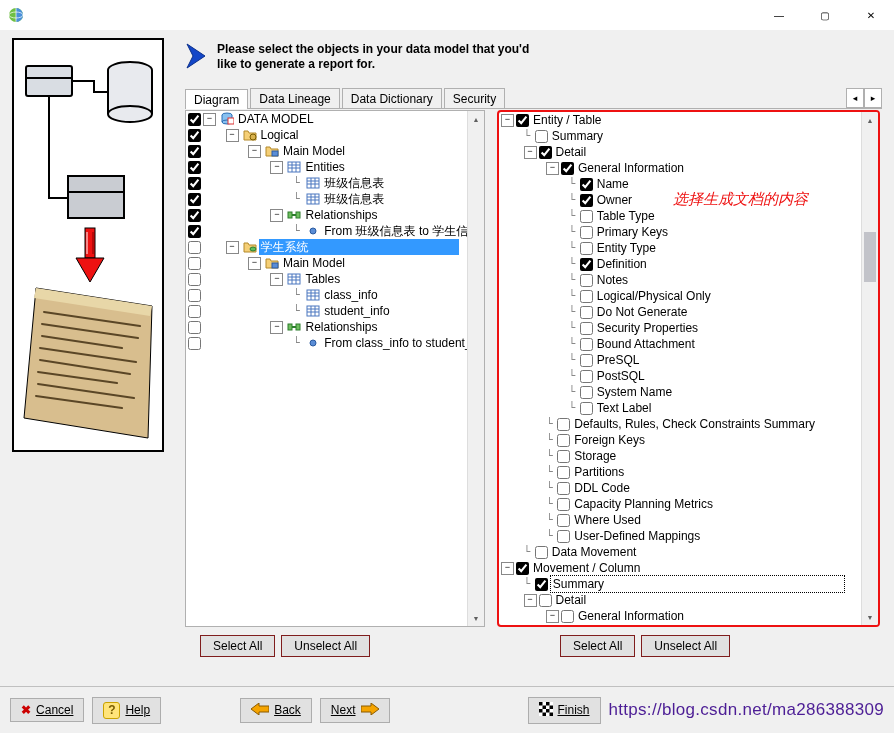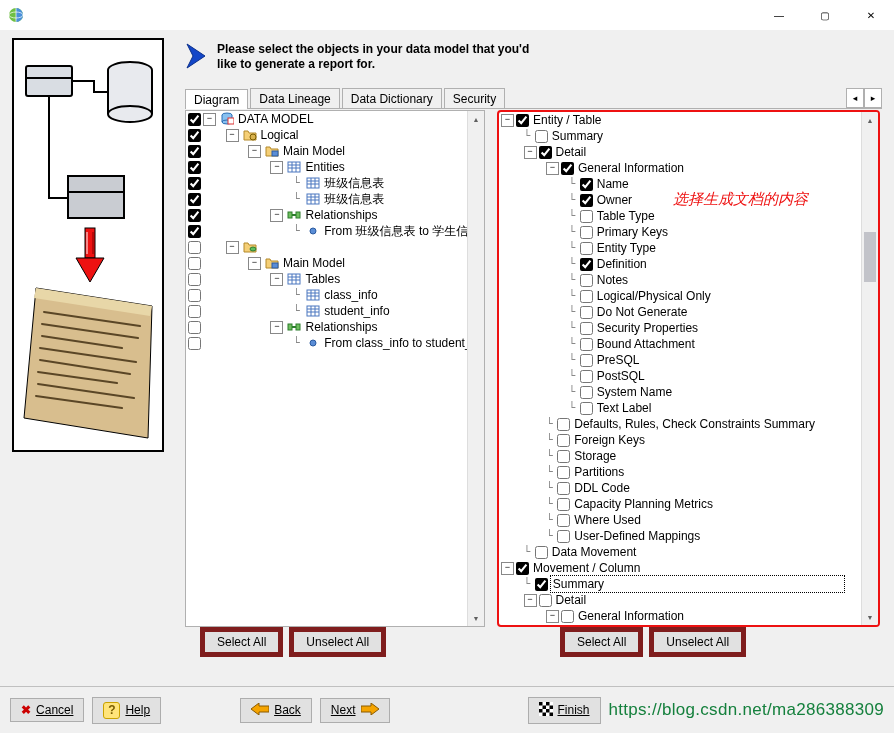--- a/index.html
+++ b/index.html
@@ -159,21 +159,21 @@
 
   
   .tree-btns {
     position:absolute;
     bottom: 30px;
     display:flex; gap:6px;
   }
   .tree-btns.left { left: 200px; }
   .tree-btns.right { left: 560px; }
   .btn {
-    border:5px solid #7f1d1d;
+    border:1px solid #7f1d1d;
     background:#e1e1e1;
     padding:3px 12px;
     font-size:12px;
   }
 
   
   .footer {
     position:absolute;
     left:0; right:0; bottom:0;
     height:46px;
@@ -188,21 +188,21 @@
     background:#e1e1e1;
     padding:4px 10px;
     font-size:12px;
     margin-right:8px;
   }
   .fbtn .u { text-decoration: underline; }
   .fbtn.finish { margin-left:130px; }
   .footer .gap1 { width:80px; }
   .watermark {
     margin-left:auto;
-    color:#15803d; font-size:17px;
+    color:#4c1d95; font-size:17px;
     letter-spacing:0.3px;
   }
 
   
   .illus { position:relative; width:100%; height:100%; }
   .illus svg { position:absolute; top:0; left:0; }
 </style>
 </head>
 <body>
 
@@ -405,20 +405,21 @@
         <div class="row sel">
           <input type="checkbox" class="cb" style="">
           <span class="conn">    </span>
           <span class="toggle">−</span>
           <span class="ico">
             <svg width="14" height="14" viewBox="0 0 14 14">
               <path d="M1 3h4l1 2h7v7H1z" fill="#f5cf76" stroke="#b3892b"></path>
               <ellipse cx="10" cy="9" rx="3" ry="2" fill="#5fbf5f" stroke="#2d7d2d"></ellipse>
             </svg>
           </span>
+          <span class="lbl" style="padding-right: 150px;">学生系统</span>
         </div>
         <div class="row">
           <input type="checkbox" class="cb" style="">
           <span class="conn">        </span>
           <span class="toggle">−</span>
           <span class="ico">
             <svg width="14" height="14" viewBox="0 0 14 14">
               <path d="M1 3h4l1 2h7v7H1z" fill="#f5cf76" stroke="#b3892b"></path>
               <rect x="7" y="7" width="6" height="5" fill="#5a8dd6" stroke="#2a5aa0"></rect>
             </svg>

